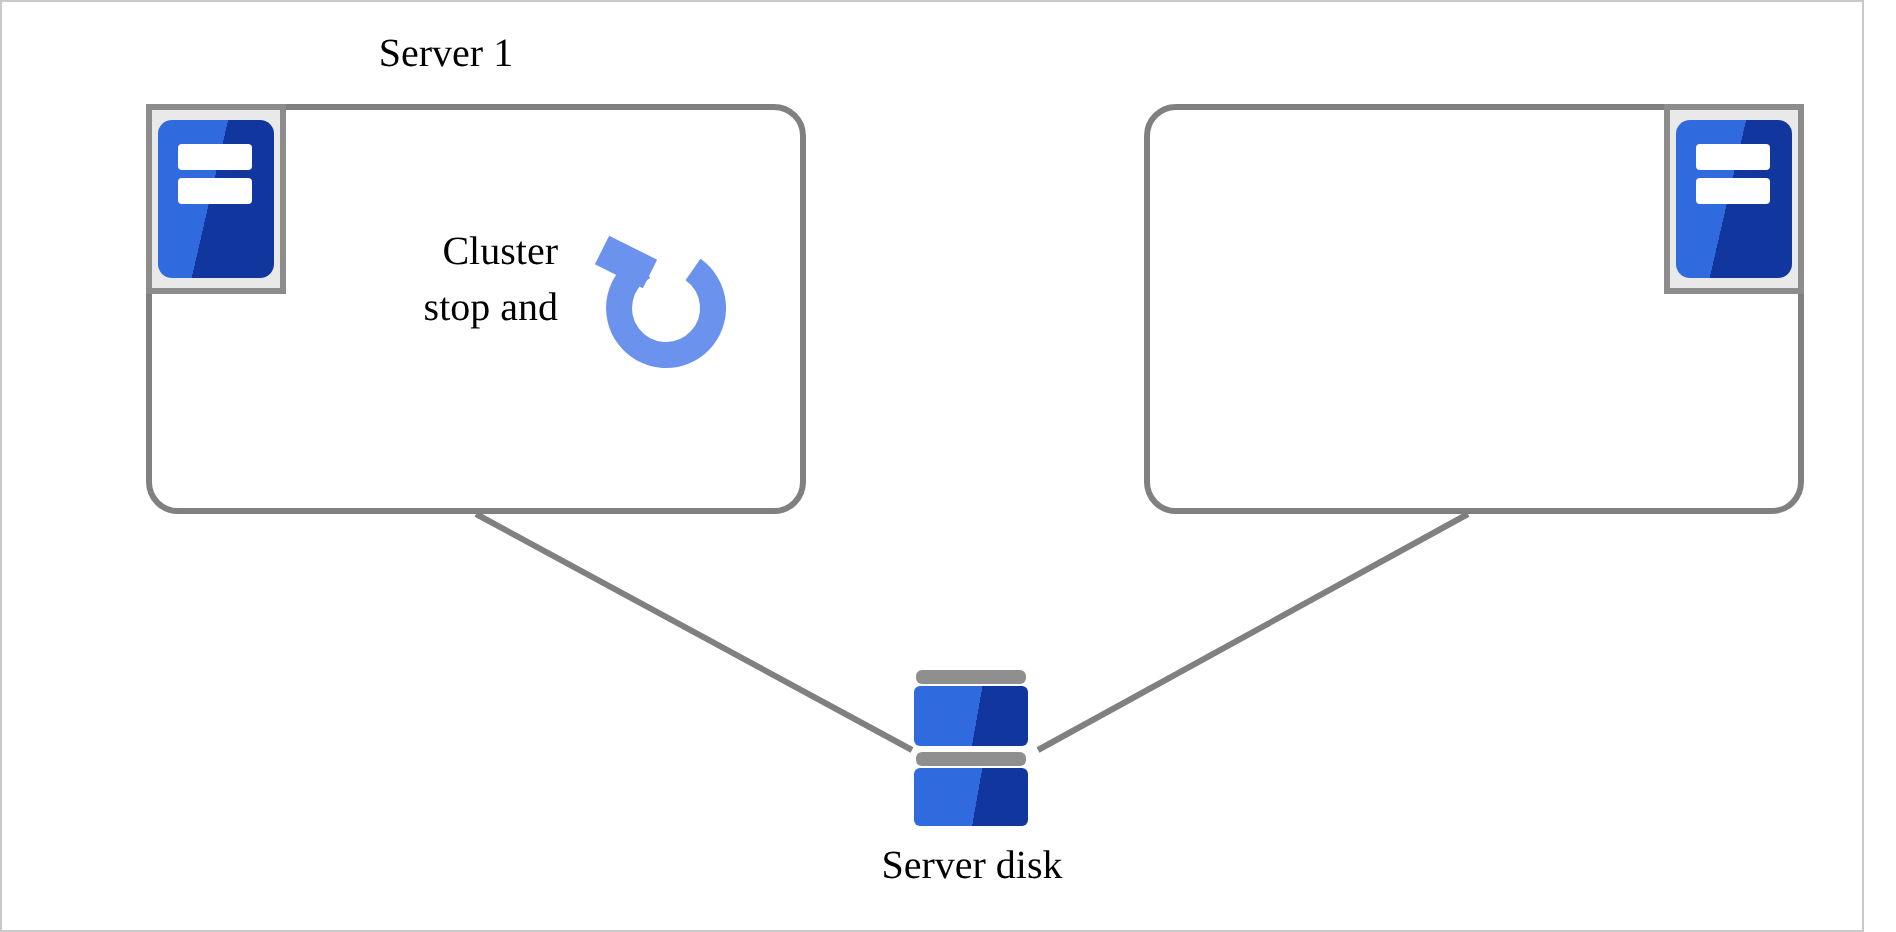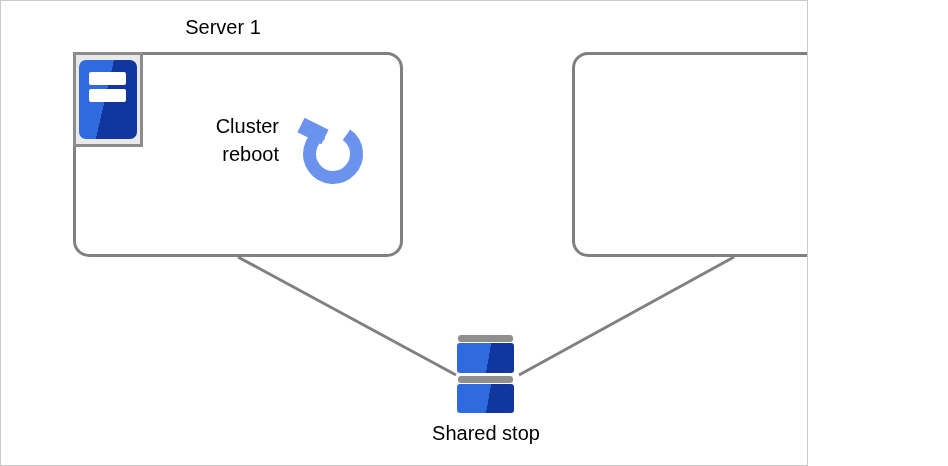--- a/index.html
+++ b/index.html
@@ -11,25 +11,25 @@
     --server-blue-dark:#11379e;
     --disk-cap-gray:#8f8f8f;
     --reboot-arrow-blue:#6b93ee;
     --text:#000000;
     --page-background:#ffffff;
     --page-border:#c9c9c9;
   }
   html,body{margin:0;padding:0;background:#fff;}
   .page{
     position:relative;
-    width:808px;height:466px;
+    width:932px;height:466px;
     background:var(--page-background);
     border:1px solid var(--page-border);
     box-sizing:border-box;
-    font-family:Liberation Sans, sans-serif;
+    font-family:Liberation Serif, serif;
     color:var(--text);
     overflow:hidden;
   }
   .connectors{position:absolute;left:0;top:0;width:948px;height:466px;pointer-events:none;}
   .conn{stroke:var(--connector);stroke-width:3;}
   .box-title{
     position:absolute;top:14px;width:300px;
     text-align:center;font-size:20px;line-height:24px;color:var(--text);
   }
   .t1{left:72px;}
@@ -107,30 +107,30 @@
 
   <div class="server-icon icon2">
     <div class="tower">
       <div class="slot s1"></div>
       <div class="slot s2"></div>
     </div>
   </div>
 
   <div class="note">
     <div>Cluster</div>
-    <div>reboot</div>
+    <div>stop and</div>
   </div>
 
   <svg class="reboot" viewBox="0 0 76 76">
     <path class="rb" d="M 54.5 19.75 A 23.5 23.5 0 1 1 30 18.25"></path>
     <line class="rb-head" x1="33" y1="22" x2="9" y2="10"></line>
   </svg>
 
   <div class="disk">
     <div class="disk-cap dc1"></div>
     <div class="disk-body db1"></div>
     <div class="disk-cap dc2"></div>
     <div class="disk-body db2"></div>
   </div>
 
-  <div class="disk-label">Shared stop</div>
+  <div class="disk-label">Server disk</div>
 
 </div>
 
 </body></html>

